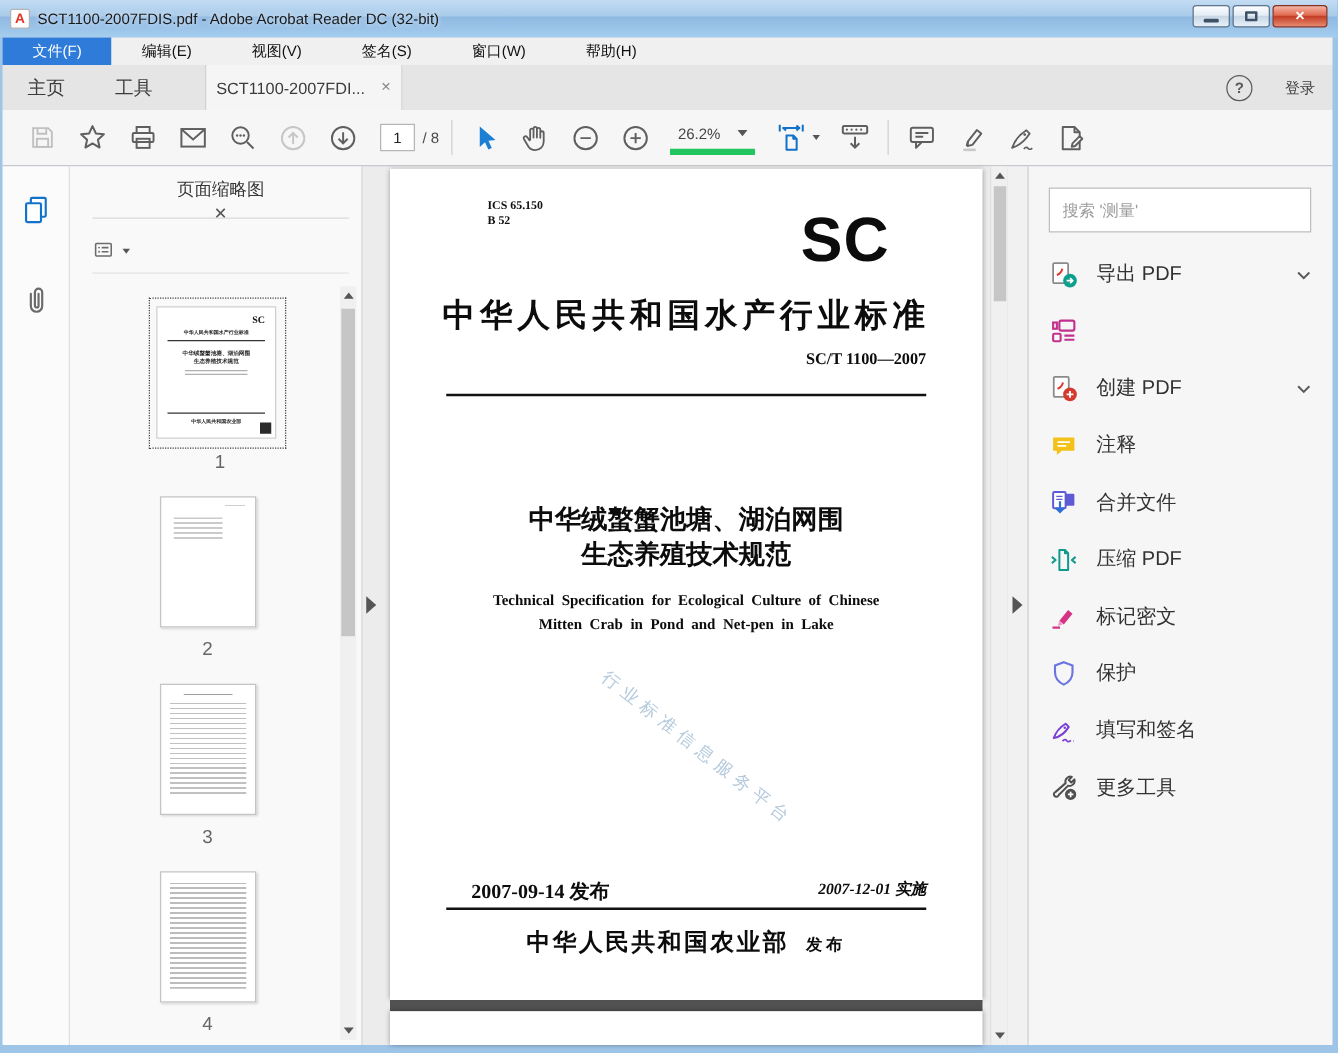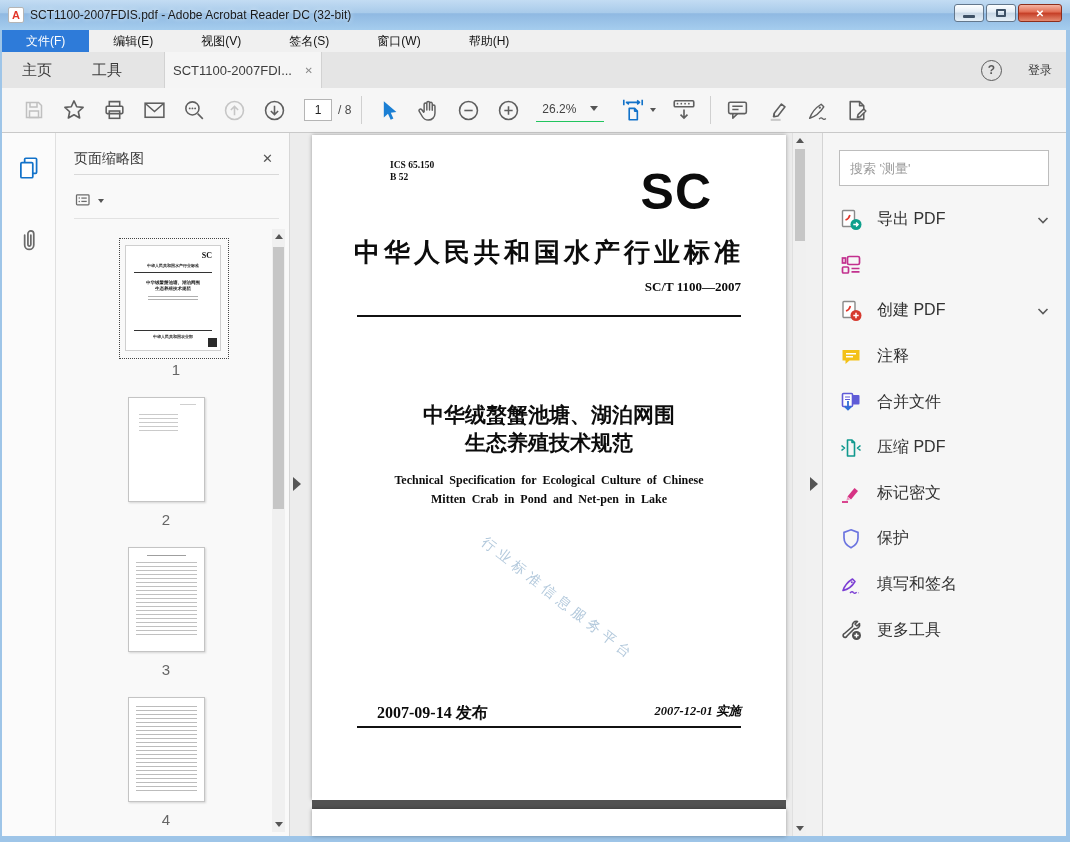--- a/index.html
+++ b/index.html
@@ -82,21 +82,21 @@
   }
   .tbtn { width:40px; height:34px; display:flex; align-items:center; justify-content:center; }
   .tsep { width:1px; height:28px; background:#d0d0d0; margin:0 6px; }
   .page-input {
     width:28px; height:22px; border:1px solid #b5b5b5; background:#fff;
     font-size:12px; text-align:center; color:#222; margin:0 6px 0 10px;
     font-family:"Liberation Sans",sans-serif;
   }
   .page-total { font-size:12px; color:#4a4a4a; margin-right:4px; }
   .zoom-ctl {
-    display:flex; align-items:center; border-bottom:1px solid #22c55e;
+    display:flex; align-items:center; border-bottom:5px solid #22c55e;
     padding:3px 6px 5px 6px; margin:0 8px;
   }
   .zoom-text { font-size:12px; color:#444; margin-right:14px; }
   .caret-down {
     width:0; height:0; border-left:4px solid transparent; border-right:4px solid transparent;
     border-top:5px solid #555;
   }
   .caret-sm { border-left-width:3.5px; border-right-width:3.5px; border-top-width:4.5px; margin-left:4px; }
 
   
@@ -107,21 +107,21 @@
     background:#fbfbfb; border-right:1px solid #e0e0e0;
   }
   .strip-icon { position:absolute; left:14px; }
 
   .thumbpanel {
     position:absolute; left:56px; top:0; width:234px; height:703px;
     background:#f9f9f9; border-right:1px solid #d7d7d7;
   }
   .panel-header {
     position:absolute; left:18px; top:10px; right:10px; height:32px;
-    display:flex; align-items:center; border-bottom:1px solid #d9d9d9;
+    display:flex; align-items:center; border-bottom:1px solid #d9d9d9;flex-direction:column;
   }
   .panel-title { font-size:14px; color:#383838; flex:1; }
   .panel-close { font-size:13px; color:#555; padding:2px 6px; }
   .panel-options { position:absolute; left:18px; top:50px; right:10px; height:36px;
     display:flex; align-items:center; border-bottom:1px solid #e2e2e2; }
 
   .thumb-page { position:absolute; background:#fff; border:1px solid #c4c4c4; box-shadow:1px 1px 2px rgba(0,0,0,.15); }
   .thumb-sel {
     position:absolute; left:64px; top:106px; width:108px; height:119px;
     outline:1px dotted #444;
@@ -453,20 +453,23 @@
       <div class="std-no">SC/T 1100—2007</div>
       <div class="hr1"></div>
       <div class="doc-title1">中华绒螯蟹池塘、湖泊网围</div>
       <div class="doc-title2">生态养殖技术规范</div>
       <div class="doc-en" style="top:338px">Technical Specification for Ecological Culture of Chinese</div>
       <div class="doc-en" style="top:357px">Mitten Crab in Pond and Net-pen in Lake</div>
       <div class="watermark">行业标准信息服务平台</div>
       <div class="date-issue">2007-09-14 发布</div>
       <div class="date-impl">2007-12-01 实施</div>
       <div class="hr2"></div>
+      <div class="publisher">
+        <span>中华人民共和国农业部</span>&nbsp;&nbsp;<span class="suffix">发布</span>
+      </div>
     </div>
 
     <div class="pagegap"></div>
     <div class="page2"></div>
 
     <div class="mscroll">
       <div class="chev chev-up" style="margin-top:5px"></div>
       <div class="mscroll-thumb"></div>
       <div class="chev chev-down" style="position:absolute;bottom:5px;left:3px"></div>
     </div>

